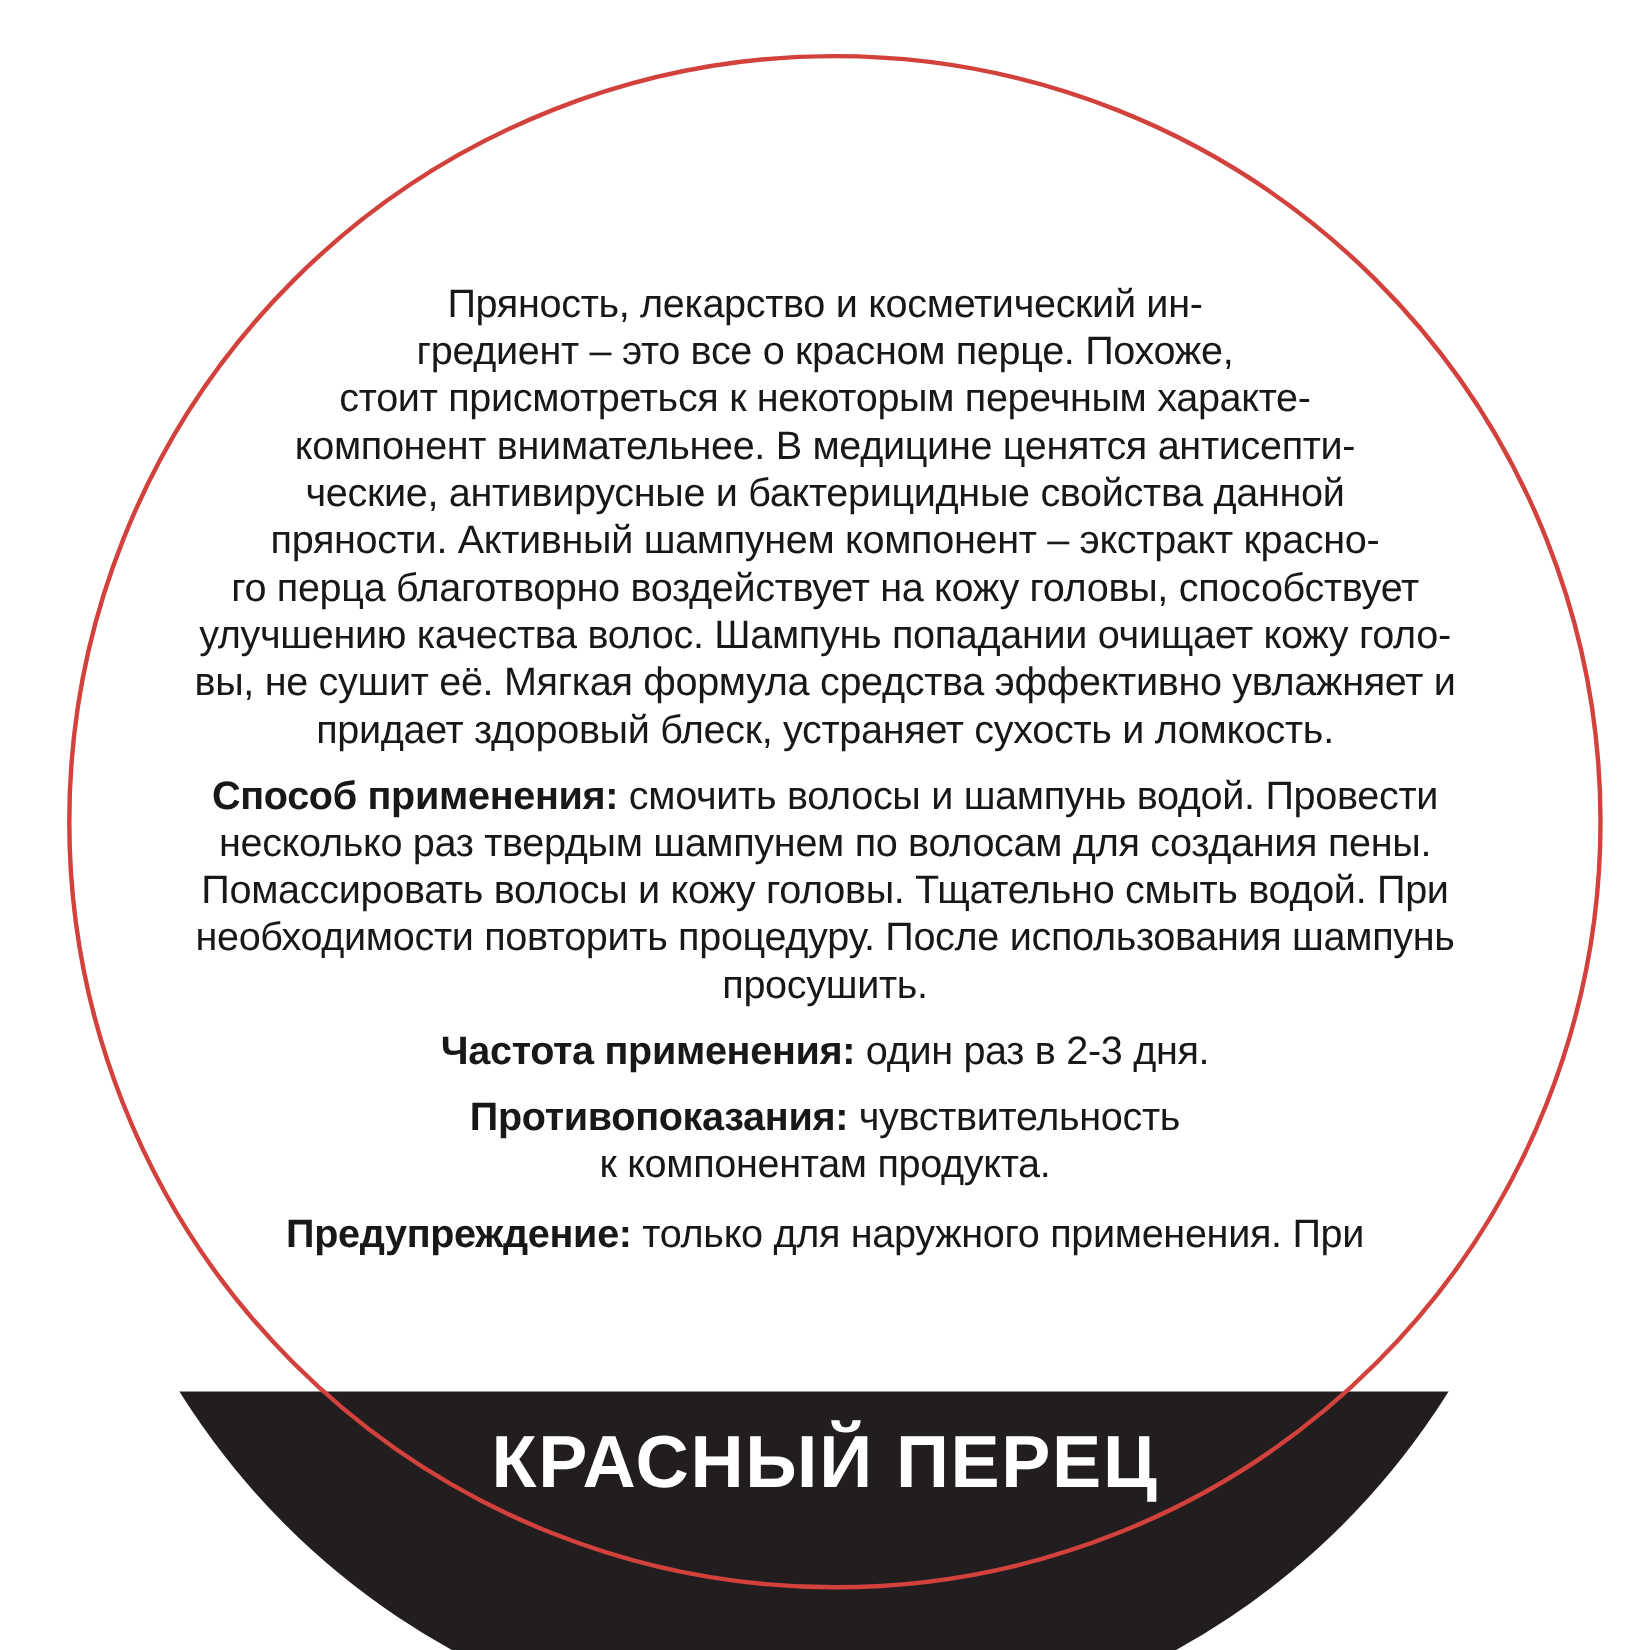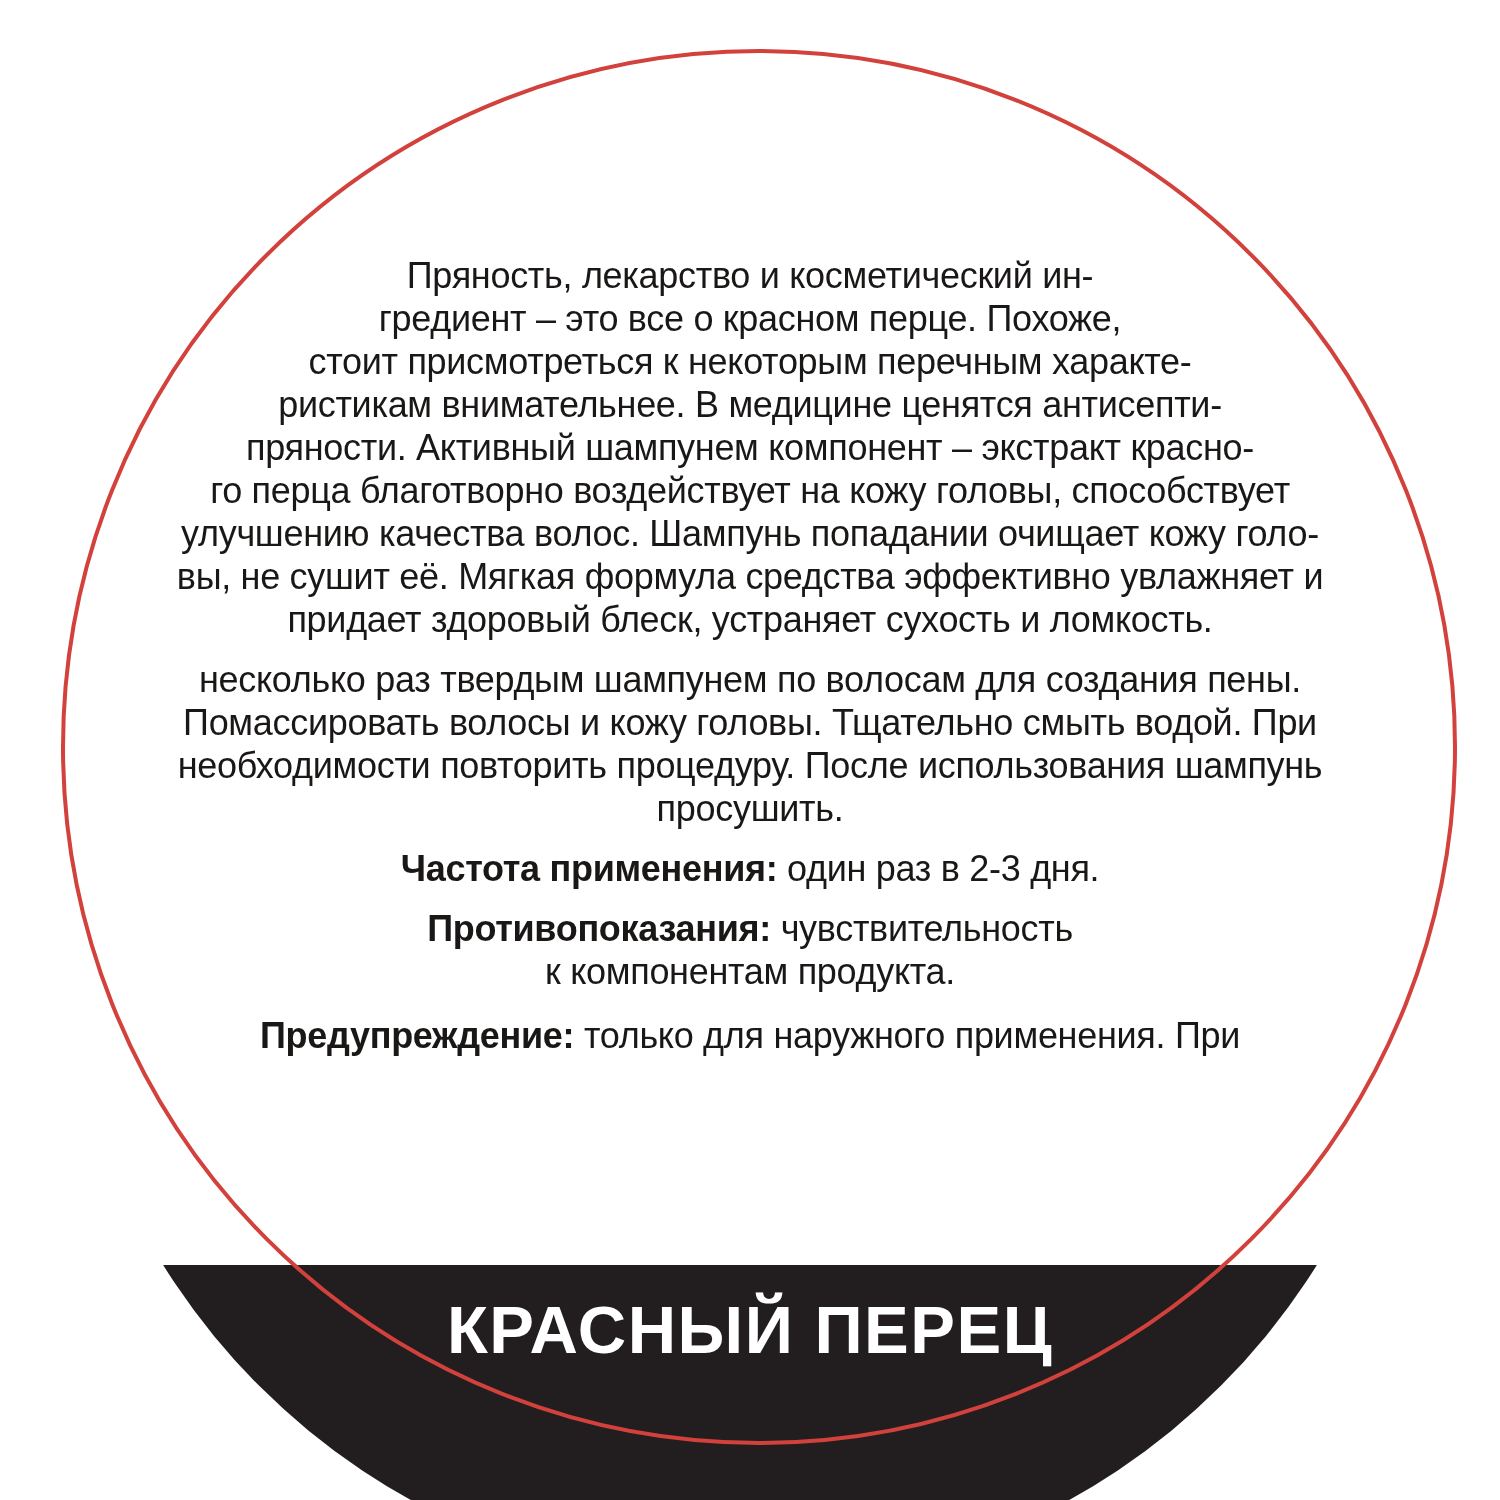--- a/index.html
+++ b/index.html
@@ -89,29 +89,31 @@
   </div>
 
   <div class="ring"></div>
 
   <div class="text-col">
 
     <div class="sec">
         <div class="tl">Пряность, лекарство и косметический ин-</div>
         <div class="tl">гредиент – это все о красном перце. Похоже,</div>
         <div class="tl">стоит присмотреться к некоторым перечным характе-</div>
-        <div class="tl">ристикам внимательнее. В медицине ценятся антисепти-</div>
+        <div class="tl">компонент внимательнее. В медицине ценятся антисепти-</div>
+        <div class="tl">ческие, антивирусные и бактерицидные свойства данной</div>
         <div class="tl">пряности. Активный шампунем компонент – экстракт красно-</div>
         <div class="tl">го перца благотворно воздействует на кожу головы, способствует</div>
         <div class="tl">улучшению качества волос. Шампунь попадании очищает кожу голо-</div>
         <div class="tl">вы, не сушит её. Мягкая формула средства эффективно увлажняет и</div>
         <div class="tl">придает здоровый блеск, устраняет сухость и ломкость.</div>
       </div>
 
     <div class="sec">
+      <div class="first-line"><span class="b">Способ применения:</span><span> смочить волосы и шампунь водой. Провести</span></div>
       <div>
           <div class="tl">несколько раз твердым шампунем по волосам для создания пены.</div>
           <div class="tl">Помассировать волосы и кожу головы. Тщательно смыть водой. При</div>
           <div class="tl">необходимости повторить процедуру. После использования шампунь</div>
           <div class="tl">просушить.</div>
         </div>
     </div>
 
     <div class="sec">
       <div class="first-line"><span class="b">Частота применения:</span><span> один раз в 2-3 дня.</span></div>

